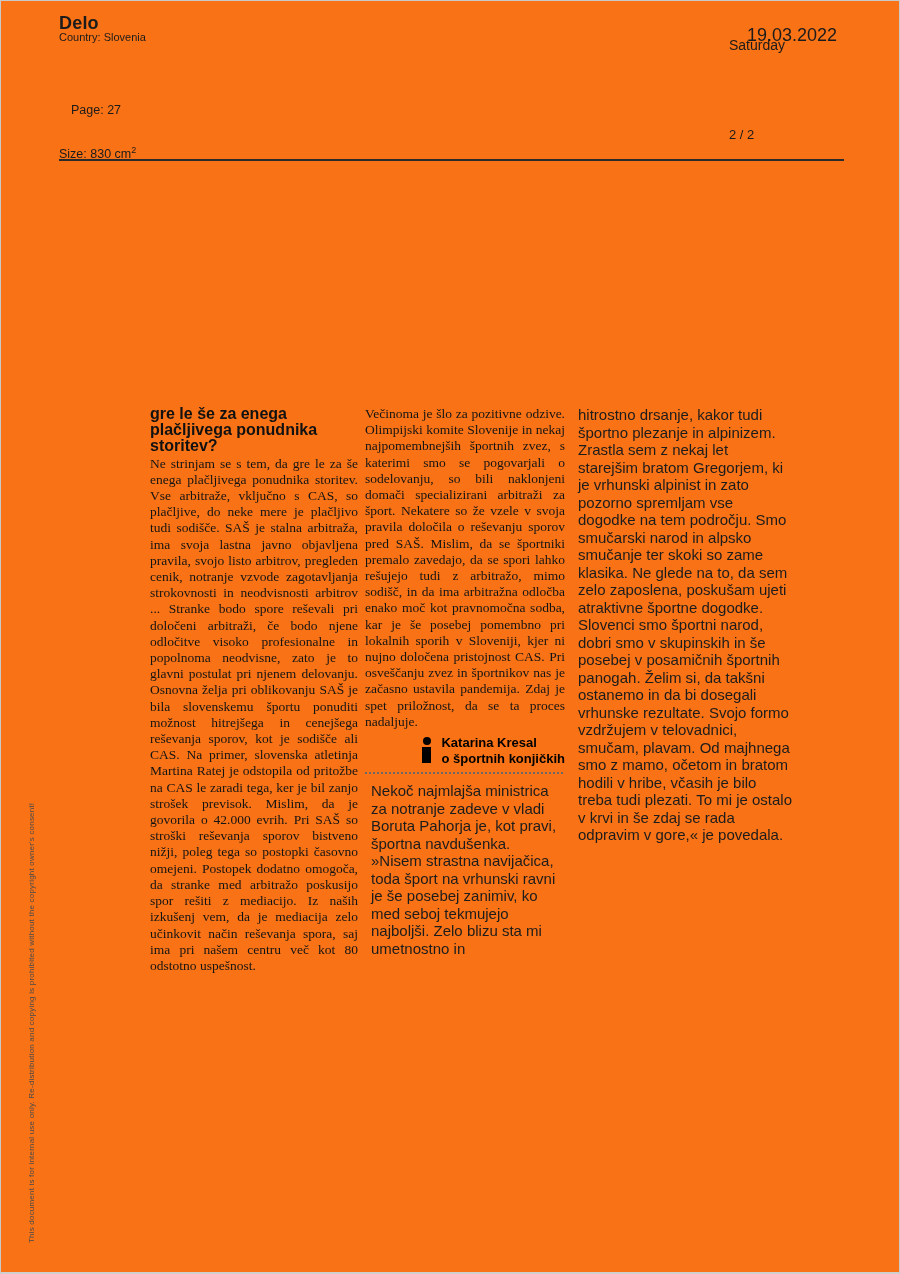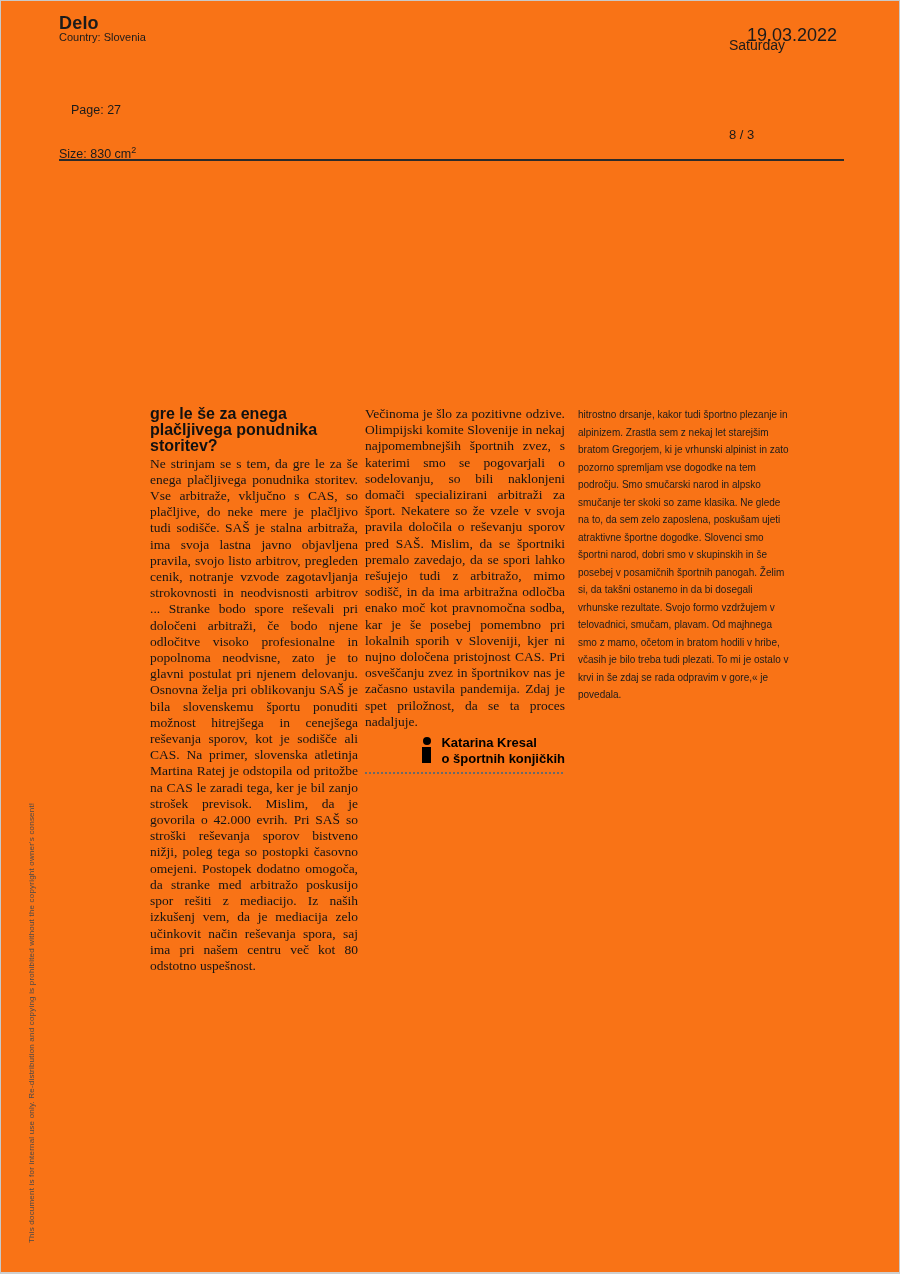--- a/index.html
+++ b/index.html
@@ -82,21 +82,21 @@
     width: 9px; height: 16px; background: #000; margin: 0 auto;
   }
   .byline-text { font-size: 13px; font-weight: bold; line-height: 15.5px; color: #000; }
   .dotted-rule {
     margin-top: 6px; width: 198px;
     border-top: 2px dotted #6a6a6a; height: 0;
   }
   .profile-text {
     margin: 8px 0 0 6px;
     font-family: "Liberation Sans", sans-serif;
-    font-size: 10px; line-height: 17.5px;
+    font-size: 15px; line-height: 17.5px;
     color: #1c1c1c;
   }
   .col-3 .profile-text { margin: 0; }
 
   .pull-quote {
     margin: 12px 0 0 0;
     font-family: "Liberation Serif", serif;
     font-style: italic;
     font-size: 21px; line-height: 24.5px;
     color: #101010;
@@ -116,21 +116,21 @@
 <body>
 
 <div class="page">
 
   <div class="pub-title">Delo</div>
   <div class="country-label">Country: Slovenia</div>
   <div class="issue-date">19.03.2022</div>
   <div class="weekday">Saturday</div>
   <div class="page-label">Page: 27</div>
   <div class="size-label"><span>Size: 830 cm</span><sup>2</sup></div>
-  <div class="page-indicator">8 / 3</div>
+  <div class="page-indicator">2 / 2</div>
   <div class="header-rule"></div>
 
   <section class="col col-1">
     <h3 class="question">gre le še za enega plačljivega ponudnika storitev?</h3>
     <p class="body-serif">Ne strinjam se s tem, da gre le za še enega plačljivega ponudnika storitev. Vse arbitraže, vključno s CAS, so plačljive, do neke mere je plačljivo tudi sodišče. SAŠ je stalna arbitraža, ima svoja lastna javno objavljena pravila, svojo listo arbitrov, pregleden cenik, notranje vzvode zagotavljanja strokovnosti in neodvisnosti arbitrov ... Stranke bodo spore reševali pri določeni arbitraži, če bodo njene odločitve visoko profesionalne in popolnoma neodvisne, zato je to glavni postulat pri njenem delovanju. Osnovna želja pri oblikovanju SAŠ je bila slovenskemu športu ponuditi možnost hitrejšega in cenejšega reševanja sporov, kot je sodišče ali CAS. Na primer, slovenska atletinja Martina Ratej je odstopila od pritožbe na CAS le zaradi tega, ker je bil zanjo strošek previsok. Mislim, da je govorila o 42.000 evrih. Pri SAŠ so stroški reševanja sporov bistveno nižji, poleg tega so postopki časovno omejeni. Postopek dodatno omogoča, da stranke med arbitražo poskusijo spor rešiti z mediacijo. Iz naših izkušenj vem, da je mediacija zelo učinkovit način reševanja spora, saj ima pri našem centru več kot 80 odstotno uspešnost.</p>
   </section>
 
   <section class="col col-2">
     <p class="body-serif">Večinoma je šlo za pozitivne odzive. Olimpijski komite Slovenije in nekaj najpomembnejših športnih zvez, s katerimi smo se pogovarjali o sodelovanju, so bili naklonjeni domači specializirani arbitraži za šport. Nekatere so že vzele v svoja pravila določila o reševanju sporov pred SAŠ. Mislim, da se športniki premalo zavedajo, da se spori lahko rešujejo tudi z arbitražo, mimo sodišč, in da ima arbitražna odločba enako moč kot pravnomočna sodba, kar je še posebej pomembno pri lokalnih sporih v Sloveniji, kjer ni nujno določena pristojnost CAS. Pri osveščanju zvez in športnikov nas je začasno ustavila pandemija. Zdaj je spet priložnost, da se ta proces nadaljuje.</p>
 
@@ -139,20 +139,21 @@
         <div class="dot"></div>
         <div class="stem"></div>
       </div>
       <div class="byline-text">
         <div>Katarina Kresal</div>
         <div>o športnih konjičkih</div>
       </div>
     </div>
     <div class="dotted-rule"></div>
 
+    <p class="profile-text">Nekoč najmlajša ministrica za notranje zadeve v vladi Boruta Pahorja je, kot pravi, športna navdušenka. »Nisem strastna navijačica, toda šport na vrhunski ravni je še posebej zanimiv, ko med seboj tekmujejo najboljši. Zelo blizu sta mi umetnostno in</p>
   </section>
 
   <section class="col col-3">
     <p class="profile-text">hitrostno drsanje, kakor tudi športno plezanje in alpinizem. Zrastla sem z nekaj let starejšim bratom Gregorjem, ki je vrhunski alpinist in zato pozorno spremljam vse dogodke na tem področju. Smo smučarski narod in alpsko smučanje ter skoki so zame klasika. Ne glede na to, da sem zelo zaposlena, poskušam ujeti atraktivne športne dogodke. Slovenci smo športni narod, dobri smo v skupinskih in še posebej v posamičnih športnih panogah. Želim si, da takšni ostanemo in da bi dosegali vrhunske rezultate. Svojo formo vzdržujem v telovadnici, smučam, plavam. Od majhnega smo z mamo, očetom in bratom hodili v hribe, včasih je bilo treba tudi plezati. To mi je ostalo v krvi in še zdaj se rada odpravim v gore,« je povedala.</p>
   </section>
 
   <div class="disclaimer">This document is for internal use only. Re-distribution and copying is prohibited without the copyright owner's consent!</div>
 
 </div>
 

